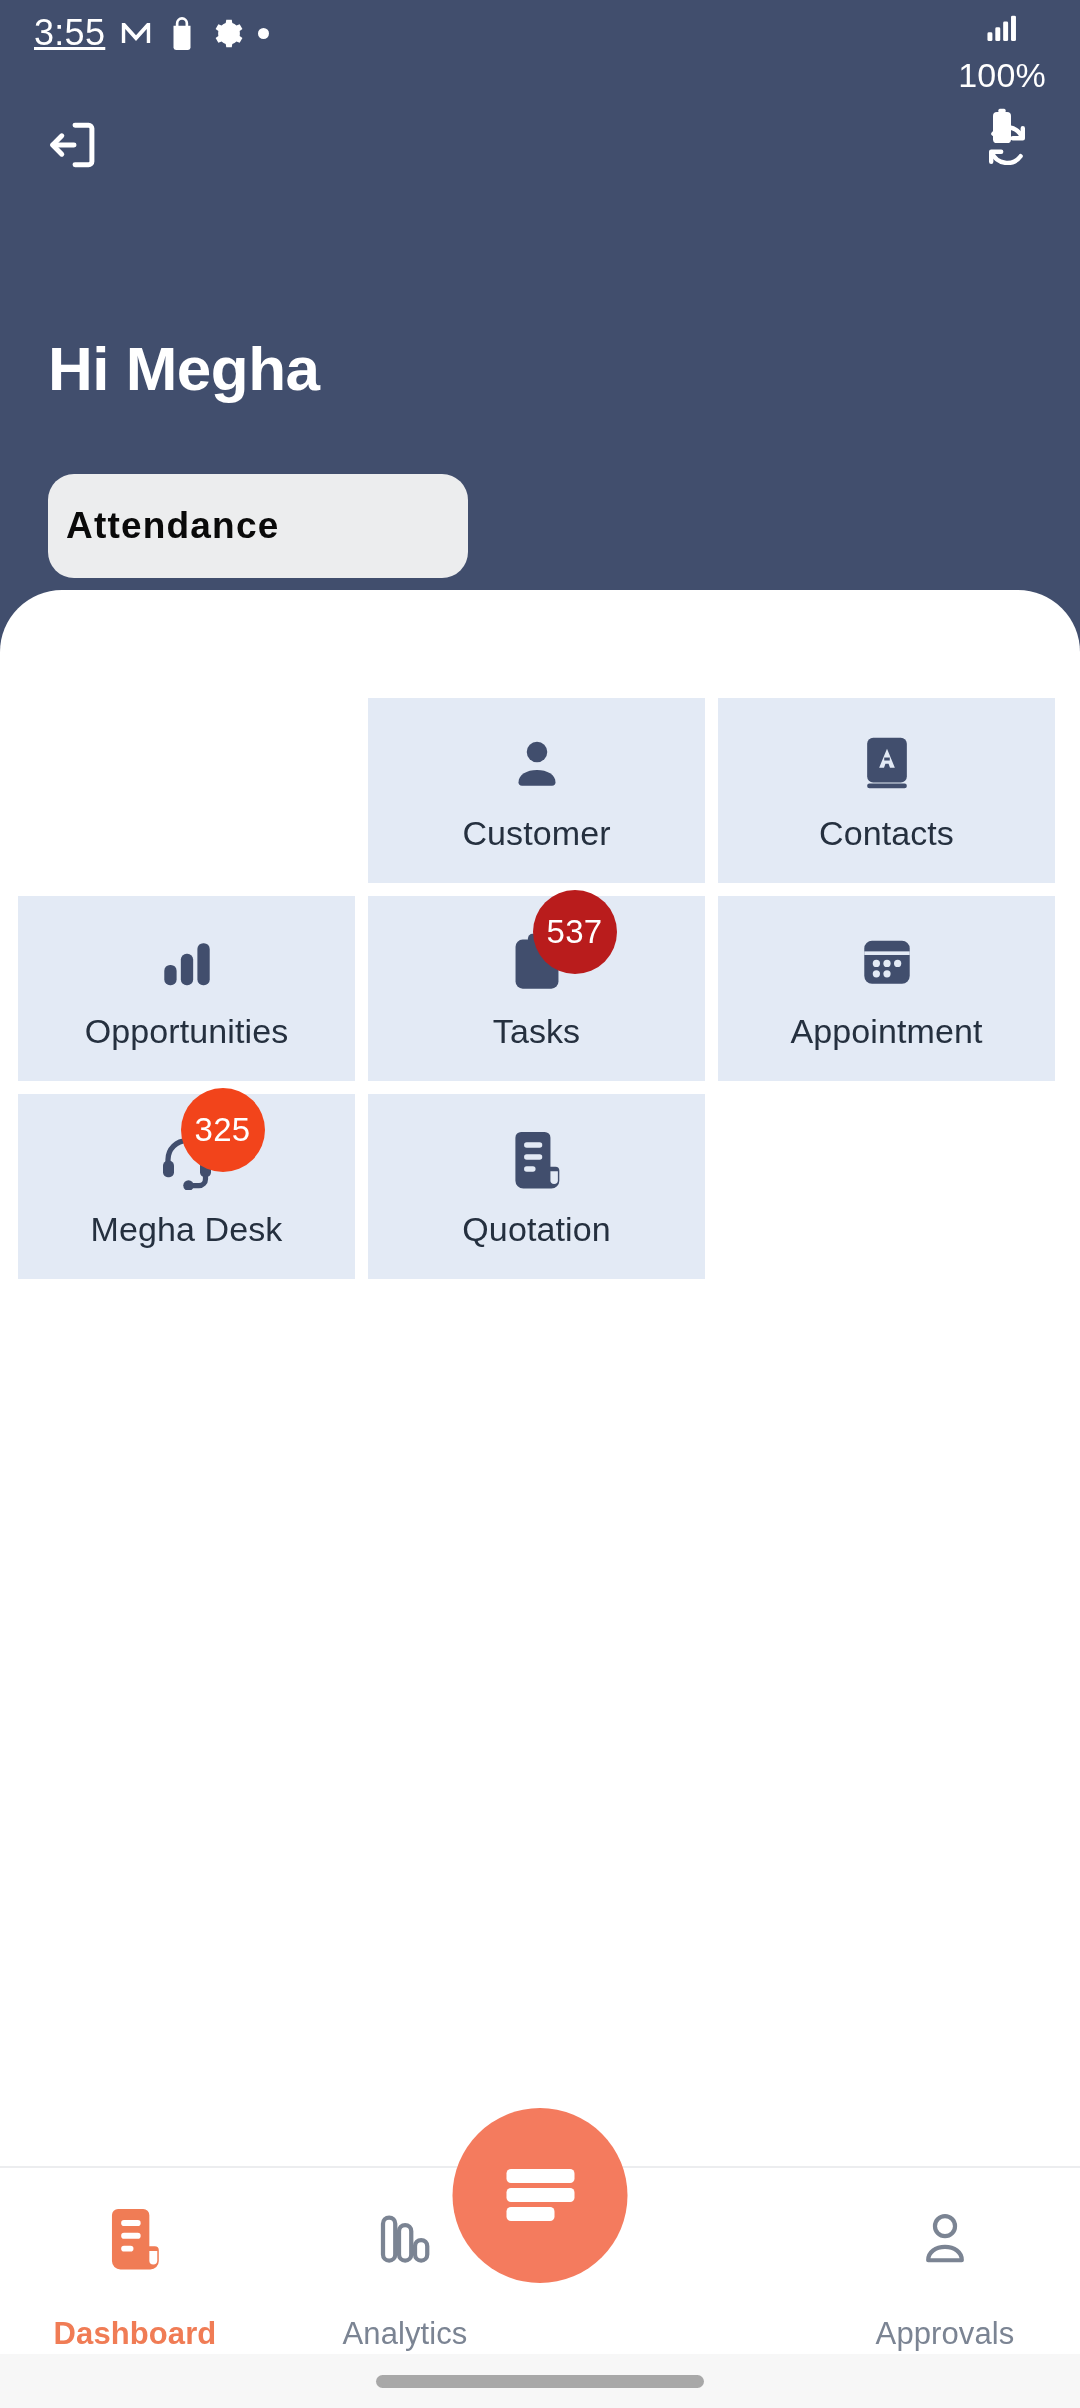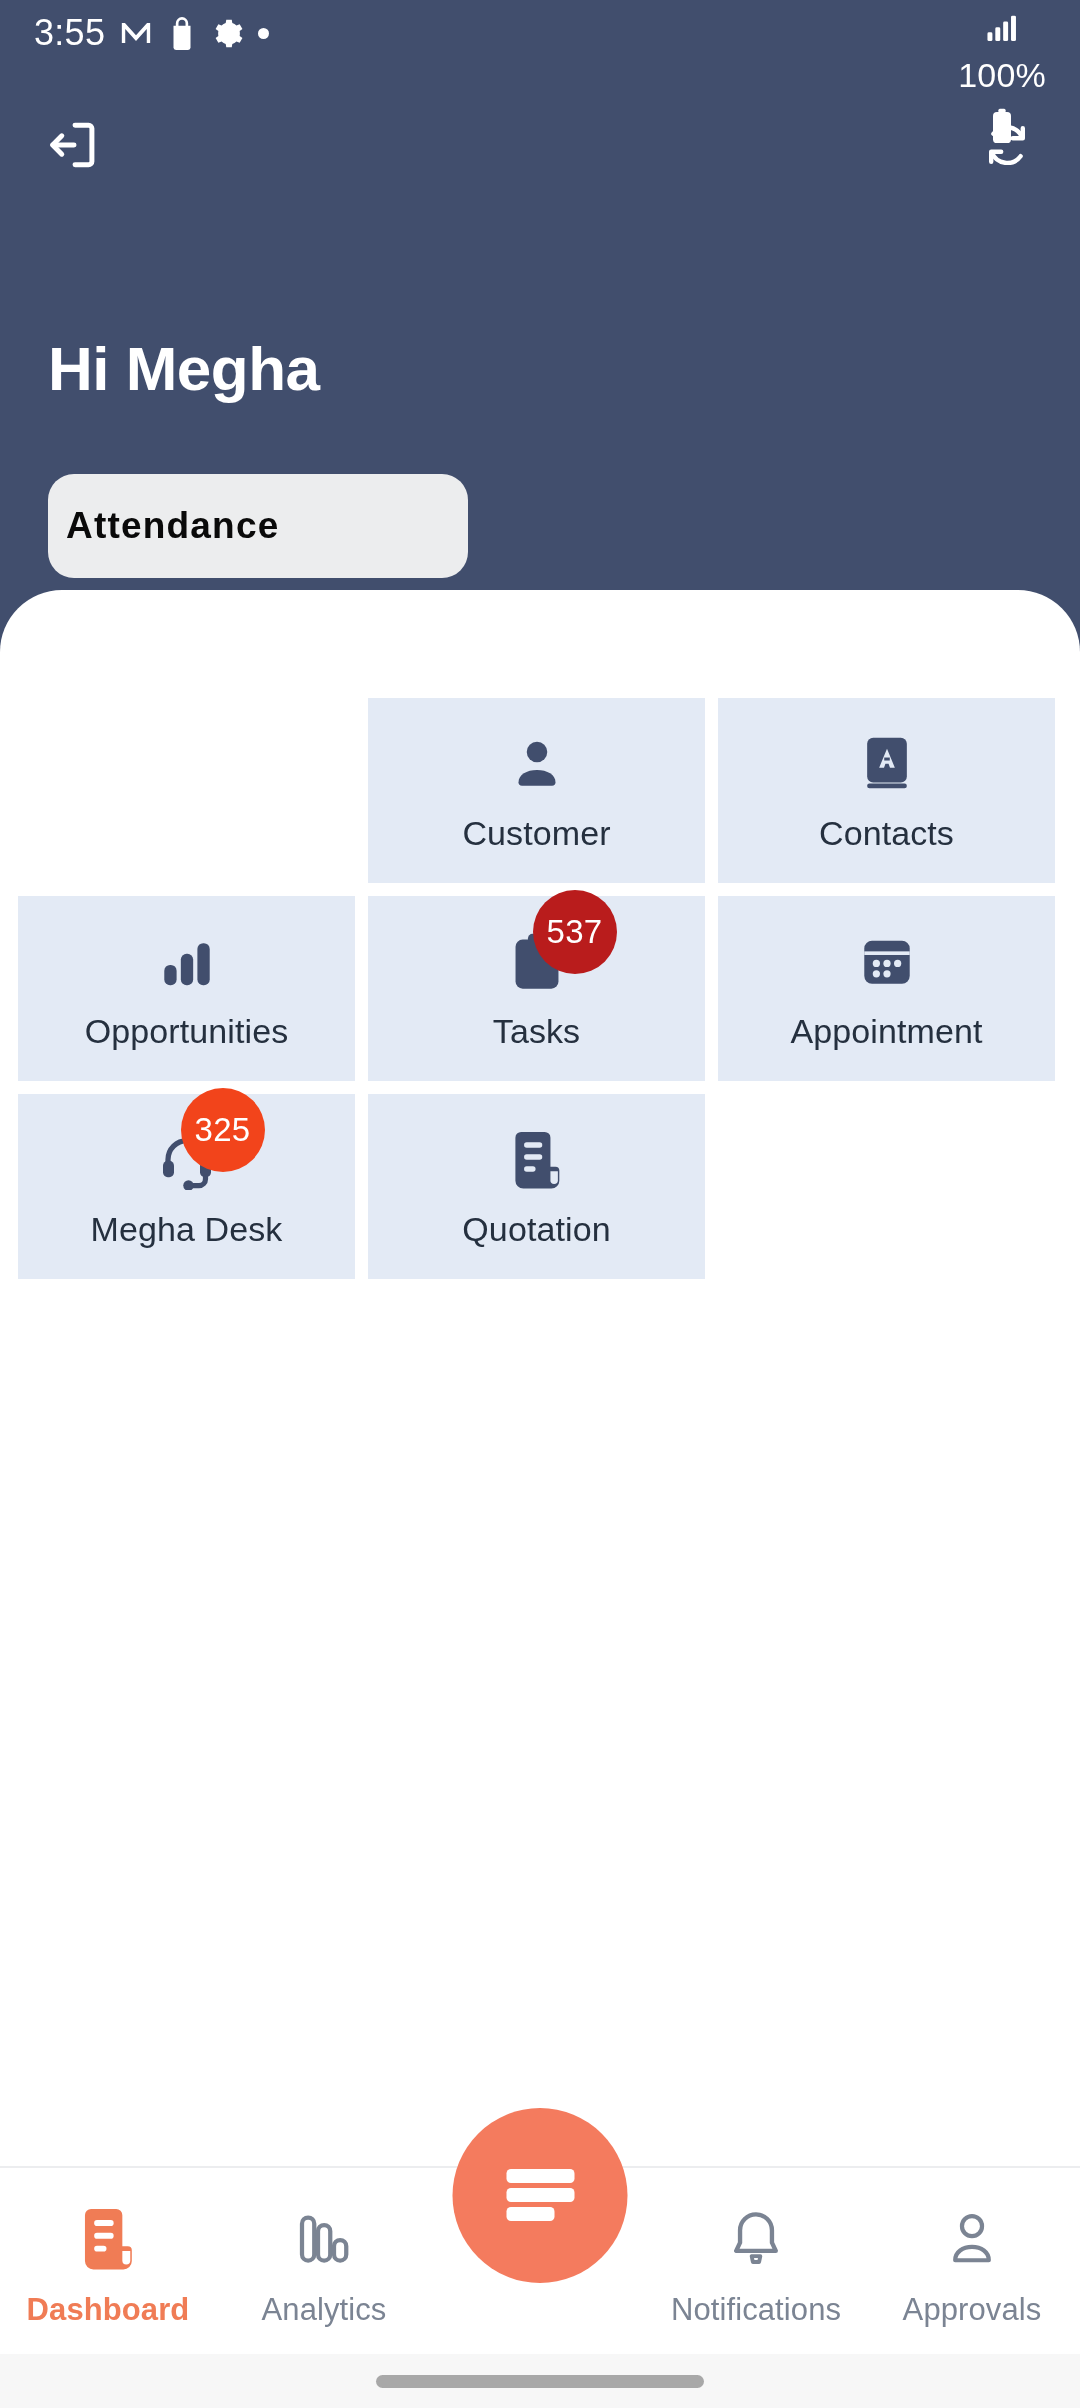--- a/index.html
+++ b/index.html
@@ -16,21 +16,21 @@
   }
 
   
   #statusbar {
     position: absolute; top: 0; left: 0;
     width: 1080px; height: 66px;
     display: flex; align-items: center;
     padding: 0 34px;
     color: #ffffff;
   }
-  #statusbar .left { display: flex; align-items: center; gap: 14px; }
+  #statusbar .left { display: flex; align-items: center; gap: 14px; text-decoration: underline; }
   #statusbar .right { margin-left: auto; display: flex; align-items: center; gap: 13px; flex-direction: column; }
   .sb-time { font-size: 36px; letter-spacing: 0.3px; font-weight: 400; }
   .sb-batt-text { font-size: 34px; font-weight: 400; letter-spacing: 0.2px; }
   .sb-ico { display: inline-flex; align-items: center; justify-content: center; }
   .dot-ico { width: 11px; height: 11px; border-radius: 50%; background: #fff; display: inline-block; }
 
   
   #header { position: absolute; top: 66px; left: 0; width: 1080px; height: 530px; }
   #topbar {
     position: absolute; top: 34px; left: 0; width: 1080px; height: 92px;
@@ -123,21 +123,21 @@
     width: 1080px; height: 188px;
     display: flex; align-items: flex-start;
   }
   .navitem {
     flex: 1;
     height: 188px;
     display: flex; flex-direction: column;
     align-items: center; justify-content: flex-start;
     padding-top: 40px;
     cursor: pointer;
-    background: none; border: none;
+    background: none; border: none; gap: 24px;
   }
   .navitem.spacer { cursor: default; }
   .nav-icon { height: 62px; display: flex; align-items: center; justify-content: center; }
   .nav-label {
     margin-top: 22px;
     font-size: 31px; color: #7B8493; letter-spacing: 0.1px;
   }
   .navitem.active .nav-label { color: #F07C55; font-weight: 700; }
   #fab {
     position: absolute;
@@ -368,29 +368,20 @@
               <rect x="3.2" y="3.4" width="4.9" height="17.2" rx="2.45" stroke="#7B8493" stroke-width="1.7" fill="none"></rect>
               <rect x="9.6" y="6.4" width="4.9" height="14.2" rx="2.45" stroke="#7B8493" stroke-width="1.7" fill="none"></rect>
               <rect x="16" y="12.4" width="4.9" height="8.2" rx="2.45" stroke="#7B8493" stroke-width="1.7" fill="none"></rect>
             </svg>
           </div>
           <div class="nav-label">Analytics</div>
         </div>
         <div class="navitem spacer"></div>
         <div class="navitem">
           <div class="nav-icon">
-            <svg width="58" height="62" viewBox="0 0 24 25">
-              <path d="M12 2.3a6.6 6.6 0 0 0-6.6 6.6v5.1L3.8 17.4h16.4l-1.6-3.4V8.9A6.6 6.6 0 0 0 12 2.3z" stroke="#7B8493" stroke-width="1.8" fill="none" stroke-linejoin="round"></path>
-              <path d="M10.2 19.6h3.6l-.5 2.4h-2.6z" stroke="#7B8493" stroke-width="1.6" fill="none" stroke-linejoin="round"></path>
-            </svg>
-          </div>
-          <div class="nav-label">Notifications</div>
-        </div>
-        <div class="navitem">
-          <div class="nav-icon">
             <svg width="56" height="62" viewBox="0 0 24 25">
               <circle cx="12" cy="7" r="4.3" stroke="#7B8493" stroke-width="1.8" fill="none"></circle>
               <path d="M4.8 21.6c0-3.5 3.2-5.7 7.2-5.7s7.2 2.2 7.2 5.7z" stroke="#7B8493" stroke-width="1.8" fill="none" stroke-linejoin="round"></path>
             </svg>
           </div>
           <div class="nav-label">Approvals</div>
         </div>
       </div>
 
     <div id="gesture-area">

